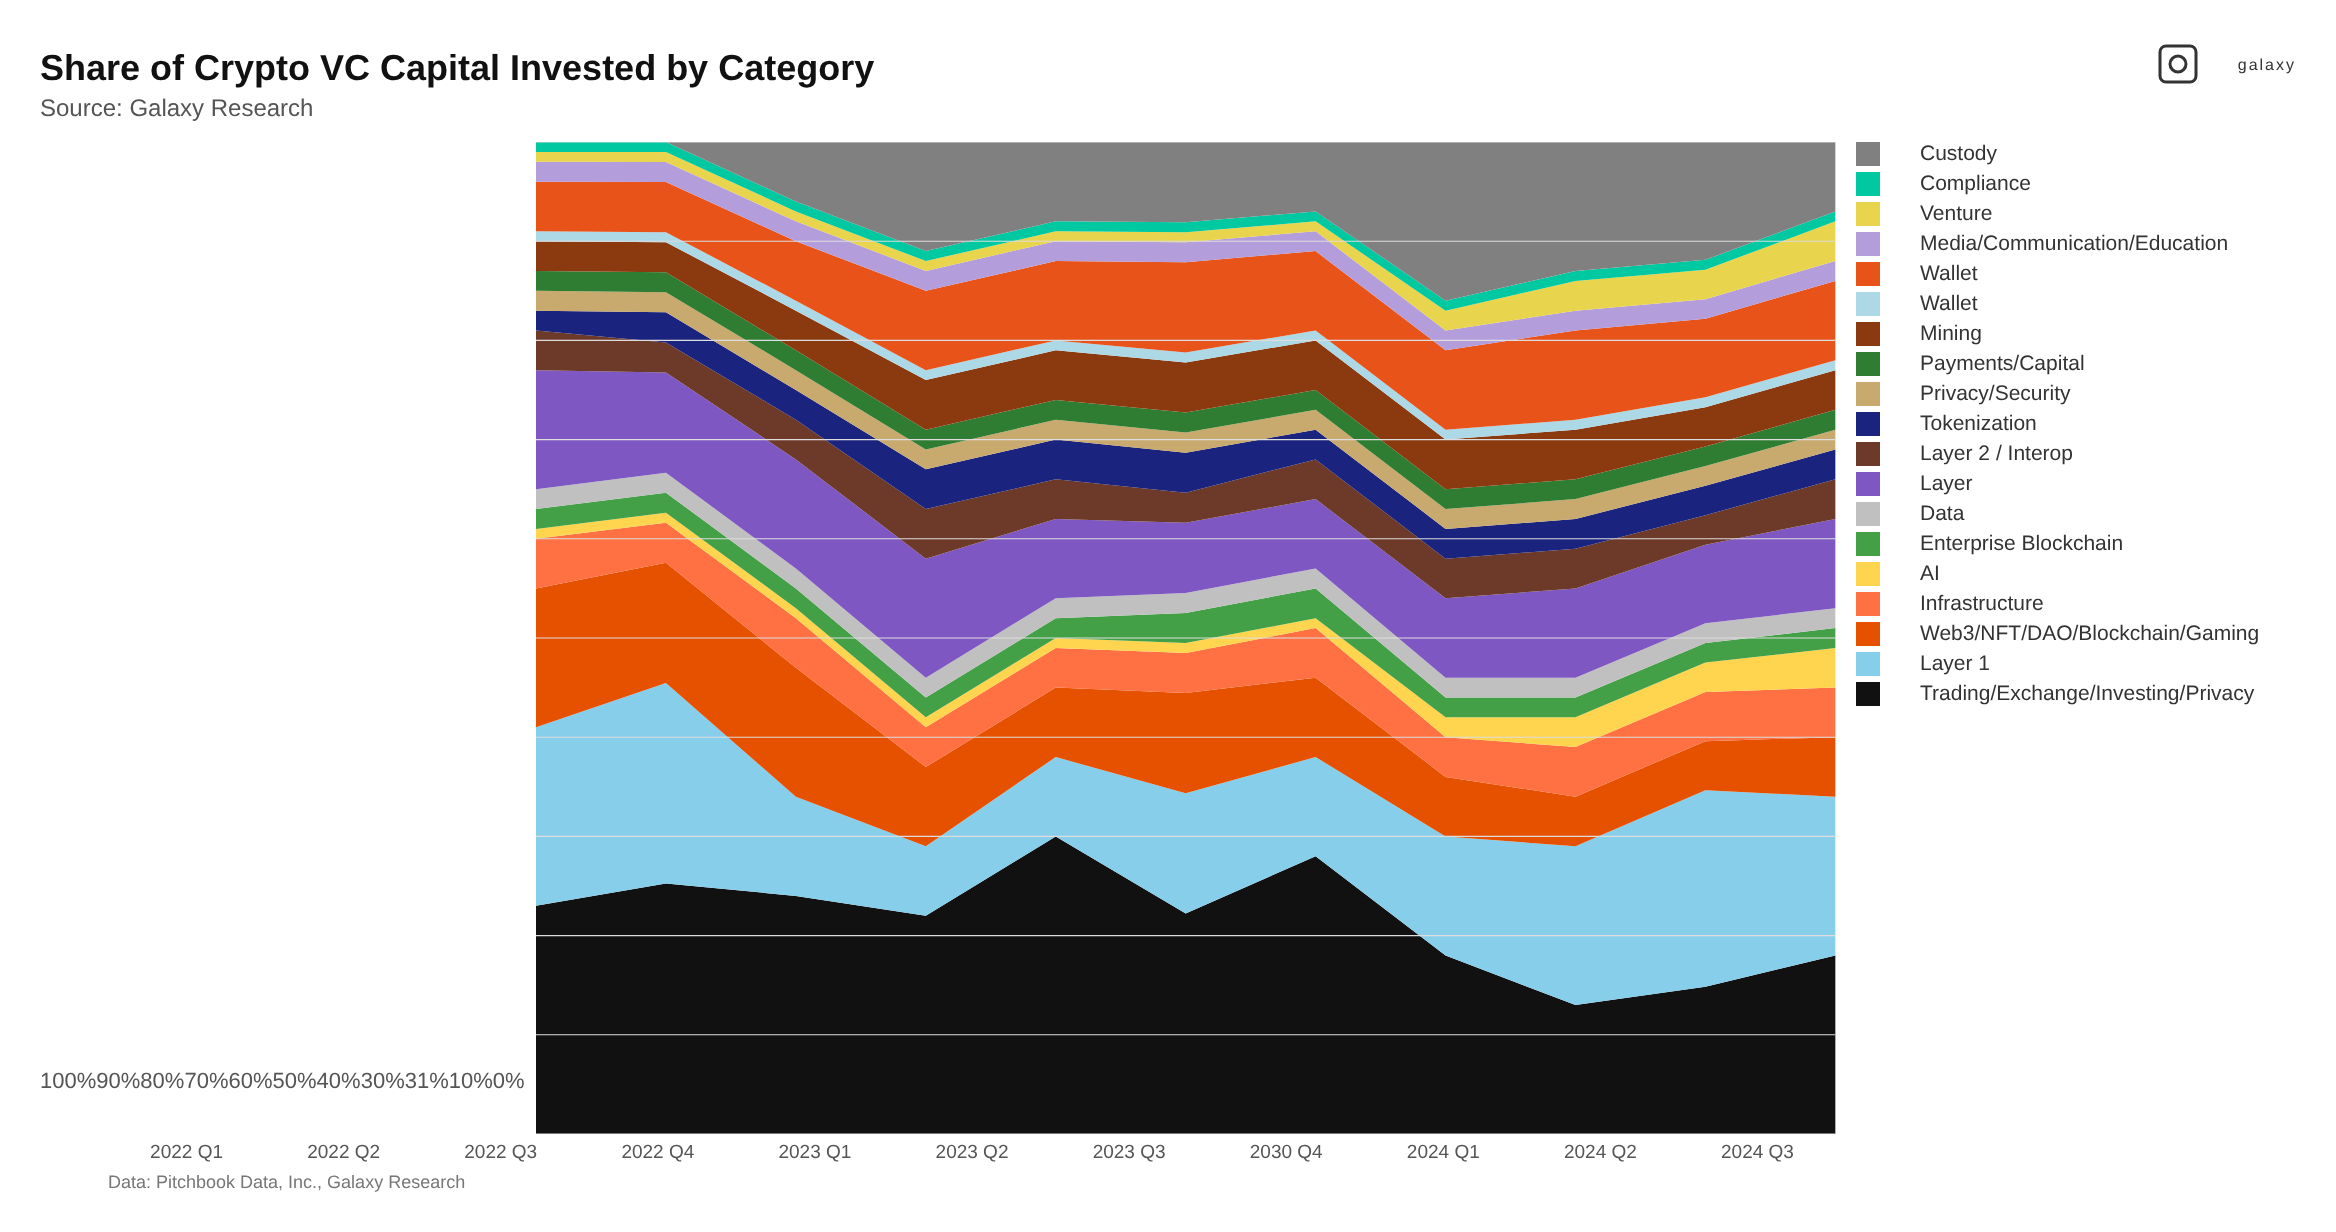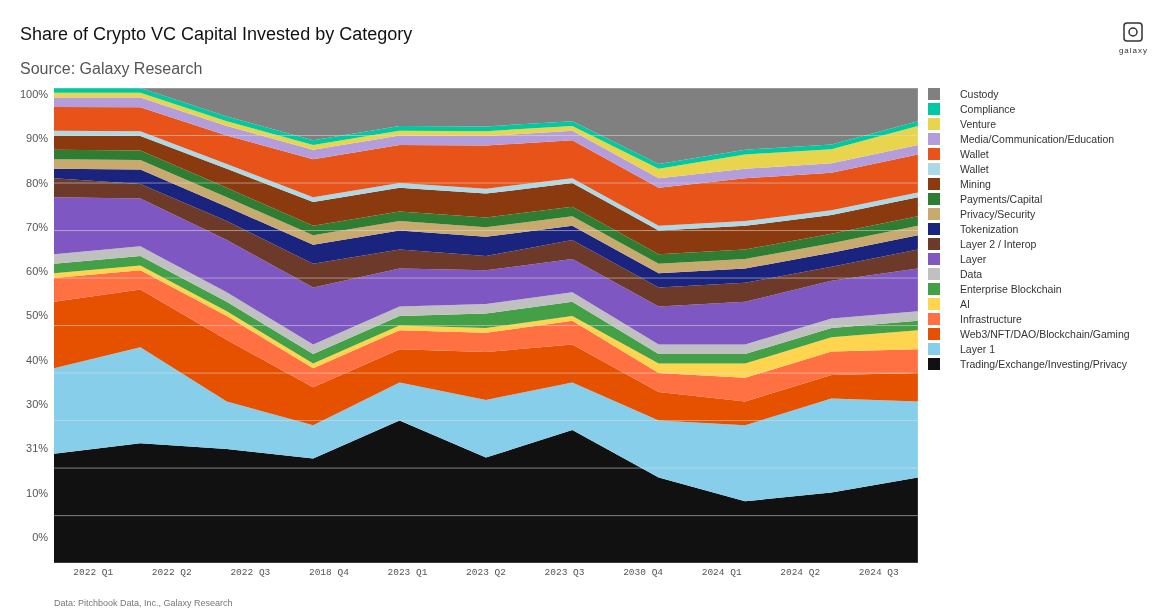--- a/index.html
+++ b/index.html
@@ -12,85 +12,83 @@
     }
     .container {
       width: 1168px;
       height: 616px;
       padding: 24px 20px 20px 20px;
       display: flex;
       flex-direction: column;
     }
     .title {
       font-size: 18px;
-      font-weight: normal;
+      font-weight: bold;
       color: #111;
       margin-bottom: 2px;
     }
     .source {
-      font-size: 16px;
+      font-size: 12px;
       color: #555;
       margin-bottom: 10px;
-      margin-top: 13px;
     }
     .chart-area {
       display: flex;
       flex: 1;
       gap: 10px;
     }
     .chart-wrapper {
       display: flex;
       flex: 1;
       flex-direction: column;
     }
     .chart-inner {
       display: flex;
       flex: 1;
     }
     .y-axis {
       display: flex;
-      flex-direction: column;
+      flex-direction: row;
       justify-content: space-between;
       align-items: flex-end;
       padding-right: 6px;
       padding-bottom: 20px;
       padding-top: 0;
     }
     .y-label {
       font-size: 11px;
       color: #555;
     }
     .chart-plot {
       flex: 1;
       position: relative;
       display: flex;
       flex-direction: column;
     }
     .x-axis {
       display: flex;
       padding-top: 4px;
-      font-family: Liberation Mono, monospace;
     }
     .x-label-spacer {
       width: 34px;
     }
     .x-labels {
       flex: 1;
       display: flex;
     }
     .x-label {
       flex: 1;
       font-size: 9.5px;
       color: #555;
       text-align: center;
     }
     .data-source {
       font-size: 9px;
       color: #777;
-      margin-top: 20px;
+      margin-top: 4px;
       margin-left: 34px;
     }
     .legend {
       width: 220px;
       display: flex;
       flex-direction: column;
       justify-content: flex-start;
       padding-top: 0px;
       gap: 3px;
       position: relative;
@@ -108,23 +106,23 @@
     .legend-label {
       font-size: 10.5px;
       color: #333;
       margin-left: 14px;
     }
     .galaxy-logo {
       position: absolute;
       top: 20px;
       right: 20px;
       display: flex;
-      flex-direction: column;
+      flex-direction: row;
       align-items: center;
-      gap: 2px;
+      gap: 18px;
       margin-left: 12px;
     }
     .galaxy-icon {
       width: 24px;
       height: 24px;
     }
     .galaxy-text {
       font-size: 8px;
       color: #333;
       letter-spacing: 1px;
@@ -195,21 +193,21 @@
               <line x1="0" x2="800" y1="0" y2="0" stroke="#ddd" stroke-width="0.5"></line>
             </svg>
         </div>
       </div>
       <div class="x-axis">
         <div class="x-label-spacer"></div>
         <div class="x-labels" id="x-labels-container">
             <div class="x-label">2022 Q1</div>
             <div class="x-label">2022 Q2</div>
             <div class="x-label">2022 Q3</div>
-            <div class="x-label">2018 Q4</div>
+            <div class="x-label">2022 Q4</div>
             <div class="x-label">2023 Q1</div>
             <div class="x-label">2023 Q2</div>
             <div class="x-label">2023 Q3</div>
             <div class="x-label">2030 Q4</div>
             <div class="x-label">2024 Q1</div>
             <div class="x-label">2024 Q2</div>
             <div class="x-label">2024 Q3</div>
           </div>
       </div>
       <div class="data-source">Data: Pitchbook Data, Inc., Galaxy Research</div>

